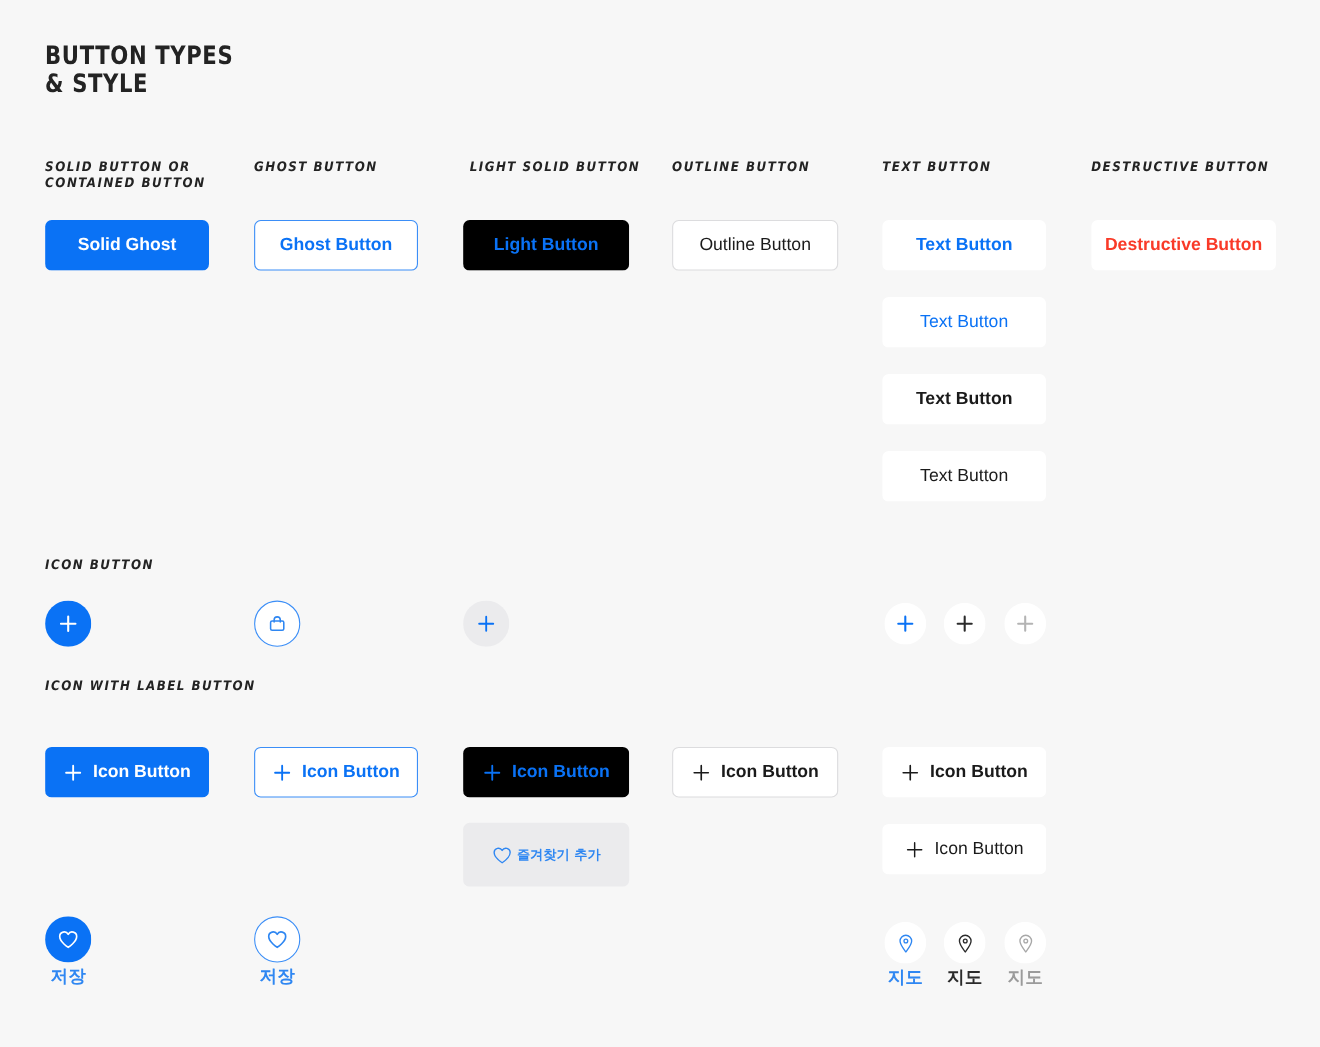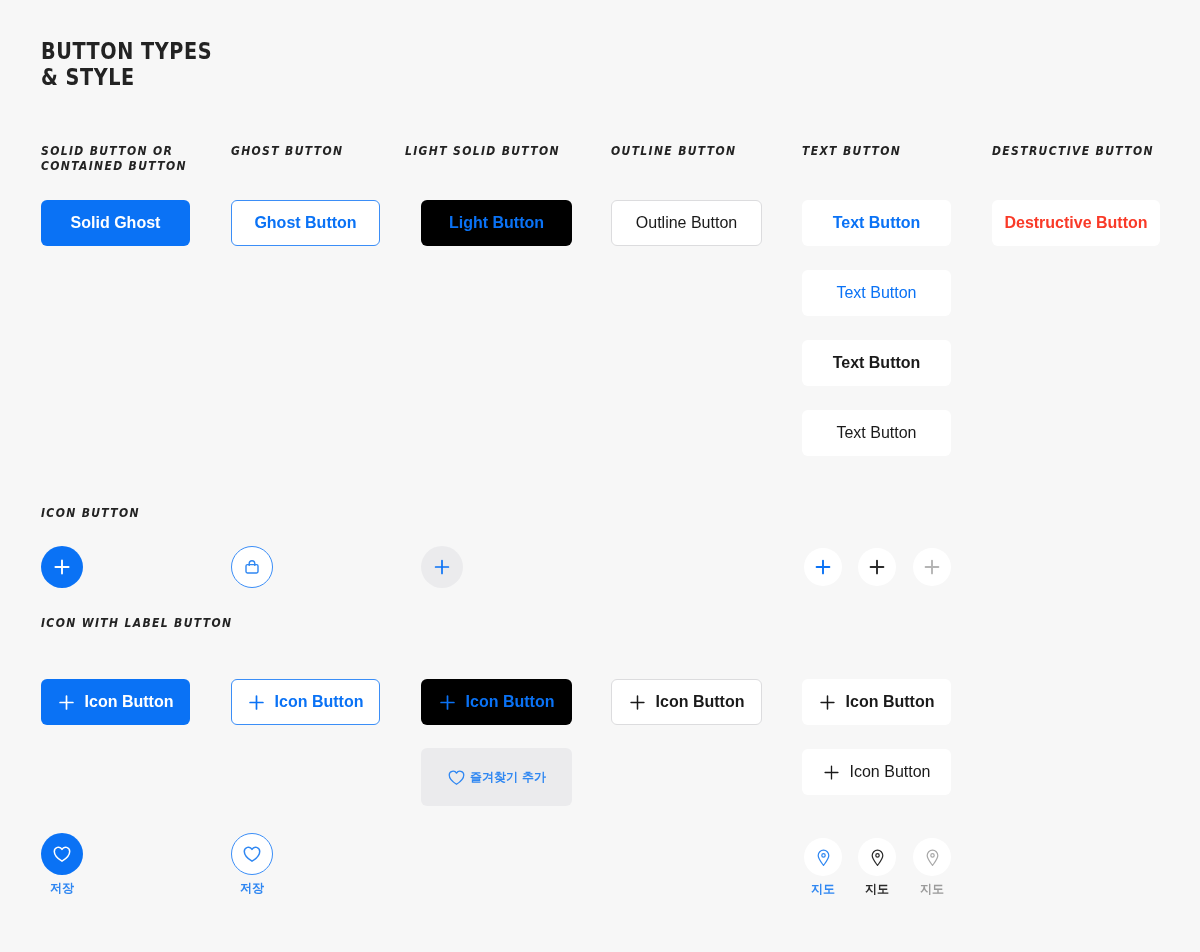--- a/index.html
+++ b/index.html
@@ -42,21 +42,21 @@
     letter-spacing: 1.35px;
     color: #232323;
     text-transform: uppercase;
     white-space: pre-line;
     font-style: italic;
   }
 
   .section-label { position: absolute; }
   .c0 { left: 41px; }
   .c1 { left: 231px; }
-  .c2 { left: 405px; text-align: right; }
+  .c2 { left: 427px; text-align: right; }
   .c3 { left: 611px; }
   .c4 { left: 802px; }
   .c5 { left: 992px; }
 
   .col-label-row { position: absolute; top: 144px; }
 
   
   .btn {
     box-sizing: border-box;
     display: inline-flex;
@@ -116,21 +116,21 @@
   
   .iconlabel-v {
     position: absolute;
     display: flex;
     flex-direction: column;
     align-items: center;
     gap: 6px;
     cursor: pointer;
   }
   .iconlabel-v .cap {
-    font-size: 12px;
+    font-size: 16px;
     font-weight: bold;
     line-height: 14px;
     font-family: "DejaVu Sans", sans-serif;
   }
   .cap-blue  { color: #2f87f2; }
   .cap-black { color: #2b2b2b; }
   .cap-gray  { color: #9b9b9b; }
 
   
   .btn-stack {

